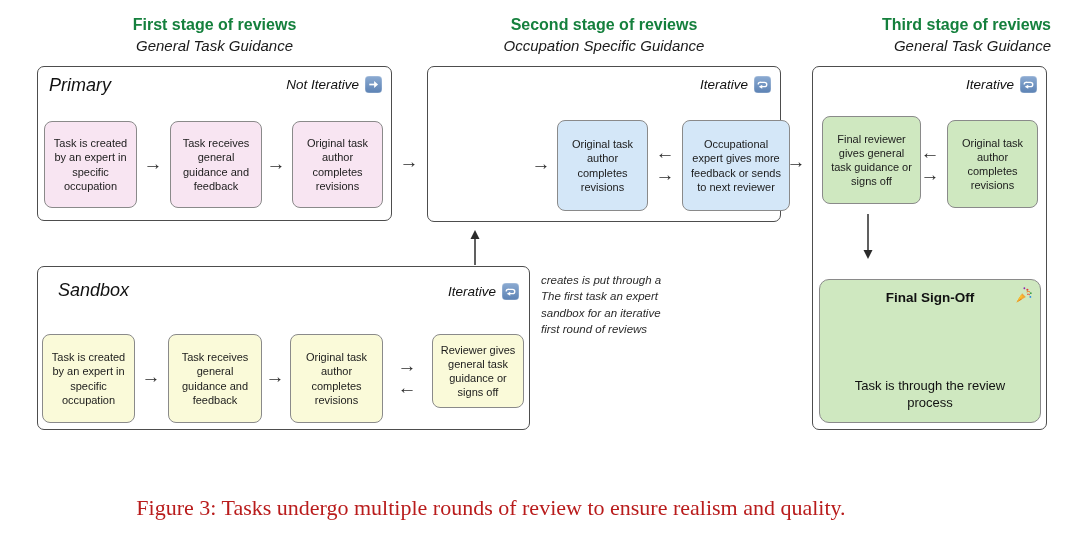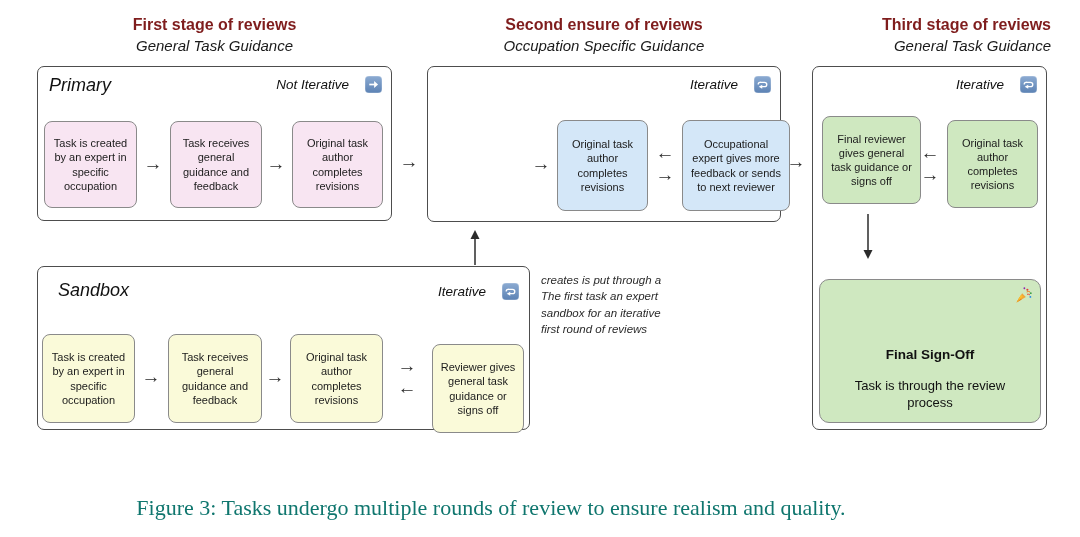--- a/index.html
+++ b/index.html
@@ -6,41 +6,41 @@
   .canvas {
     position: relative;
     width: 1080px;
     height: 537px;
     background: #ffffff;
     font-family: "Liberation Sans", sans-serif;
     color: #111;
     overflow: hidden;
   }
   .stage-title { position: absolute; text-align: center; }
-  .stage-title .t { font-weight: 700; font-size: 16px; color: #7f1d1d; }
+  .stage-title .t { font-weight: 700; font-size: 16px; color: #15803d; }
   .stage-title .s { font-style: italic; font-size: 15px; margin-top: 3px; color: #1a1a1a; }
 
   .container {
     position: absolute;
     border: 1.5px solid #4d4d4d;
     border-radius: 7px;
     background: #fff;
     box-sizing: border-box;
   }
   .container-label {
     position: absolute;
     font-style: italic;
     font-size: 18px;
     color: #111;
   }
   .badge-row {
     position: absolute;
     display: flex;
     align-items: center;
-    gap: 16px;
+    gap: 6px;
     font-style: italic;
     font-size: 13.5px;
     color: #111;
   }
   .badge {
     width: 17px; height: 17px;
     border-radius: 4px;
     background: linear-gradient(#8cabd2, #5c82b4);
     display: flex; align-items: center; justify-content: center;
     box-shadow: inset 0 0 0 0.5px rgba(255,255,255,0.35);
@@ -73,56 +73,56 @@
     color: #2a2a2a;
   }
   .varrow { position: absolute; }
 
   .final-box {
     position: absolute;
     border: 1px solid #8a8a8a;
     border-radius: 10px;
     box-sizing: border-box;
     display: flex; flex-direction: column;
-    align-items: center; justify-content: flex-end;
-    text-align: center;
-    gap: 15px;
+    align-items: center; justify-content: space-between;
+    text-align: center;
+    gap: 27px;
     padding: 10px 16px;
   }
   .final-box .ft { font-weight: 700; font-size: 13.5px; color: #111; }
   .final-box .fb { font-size: 13px; color: #111; line-height: 1.35; }
   .celebration { position: absolute; top: 6px; right: 7px; }
 
   .annotation {
     position: absolute;
     font-style: italic;
     font-size: 11.5px;
     line-height: 1.42;
     color: #2a2a2a;
   }
   .caption {
     position: absolute;
     left: 0; top: 495px; width: 982px;
     text-align: center;
     font-family: "Liberation Serif", serif;
     font-size: 22px;
-    color: #0f766e;
+    color: #b91c1c;
   }
 </style>
 </head>
 <body>
 
 <div class="canvas">
 
   <div class="stage-title" style="left:37px; top:16px; width:355px;">
     <div class="t">First stage of reviews</div>
     <div class="s">General Task Guidance</div>
   </div>
   <div class="stage-title" style="left:427px; top:16px; width:354px;">
-    <div class="t">Second ensure of reviews</div>
+    <div class="t">Second stage of reviews</div>
     <div class="s">Occupation Specific Guidance</div>
   </div>
   <div class="stage-title" style="left:816px; top:16px; width:235px;text-align:right;">
     <div class="t">Third stage of reviews</div>
     <div class="s">General Task Guidance</div>
   </div>
 
   <div class="container" style="left:37px; top:66px; width:355px; height:155px;">
     <div class="container-label" style="left:11px; top:8px;">Primary</div>
     <div class="badge-row" style="right:9px; top:9px;">
@@ -217,21 +217,21 @@
           <path d="M6 6.6 H13 Q16.6 6.6 16.6 10 Q16.6 13.4 13 13.4 H9" fill="none" stroke="#fff" stroke-width="2"></path>
           <polygon points="9.6,10.4 4.2,13.4 9.6,16.4" fill="#fff"></polygon>
           <path d="M7.5 6.6 H6 Q3.4 6.6 3.4 10" fill="none" stroke="#fff" stroke-width="2"></path>
         </svg>
       </span>
     </div>
   </div>
   <div class="node yellow" style="left:42px; top:334px; width:93px; height:89px;">Task is created by an expert in specific occupation</div>
   <div class="node yellow" style="left:168px; top:334px; width:94px; height:89px;">Task receives general guidance and feedback</div>
   <div class="node yellow" style="left:290px; top:334px; width:93px; height:89px;">Original task author completes revisions</div>
-  <div class="node yellow" style="left:432px; top:344px; width:92px; height:89px;">Reviewer gives general task guidance or signs off</div>
+  <div class="node yellow" style="left:432px; top:334px; width:92px; height:74px;">Reviewer gives general task guidance or signs off</div>
   <span class="arrow" style="left:140px; top:364px;">→</span>
   <span class="arrow" style="left:264px; top:364px;">→</span>
   <span class="arrow" style="left:396px; top:353px;">→</span>
   <span class="arrow" style="left:396px; top:375px;">←</span>
 
   <div class="annotation" style="left:541px; top:272px; width:165px;">
     <div>creates is put through a</div>
     <div>The first task an expert</div>
     <div>sandbox for an iterative</div>
     <div>first round of reviews</div>

